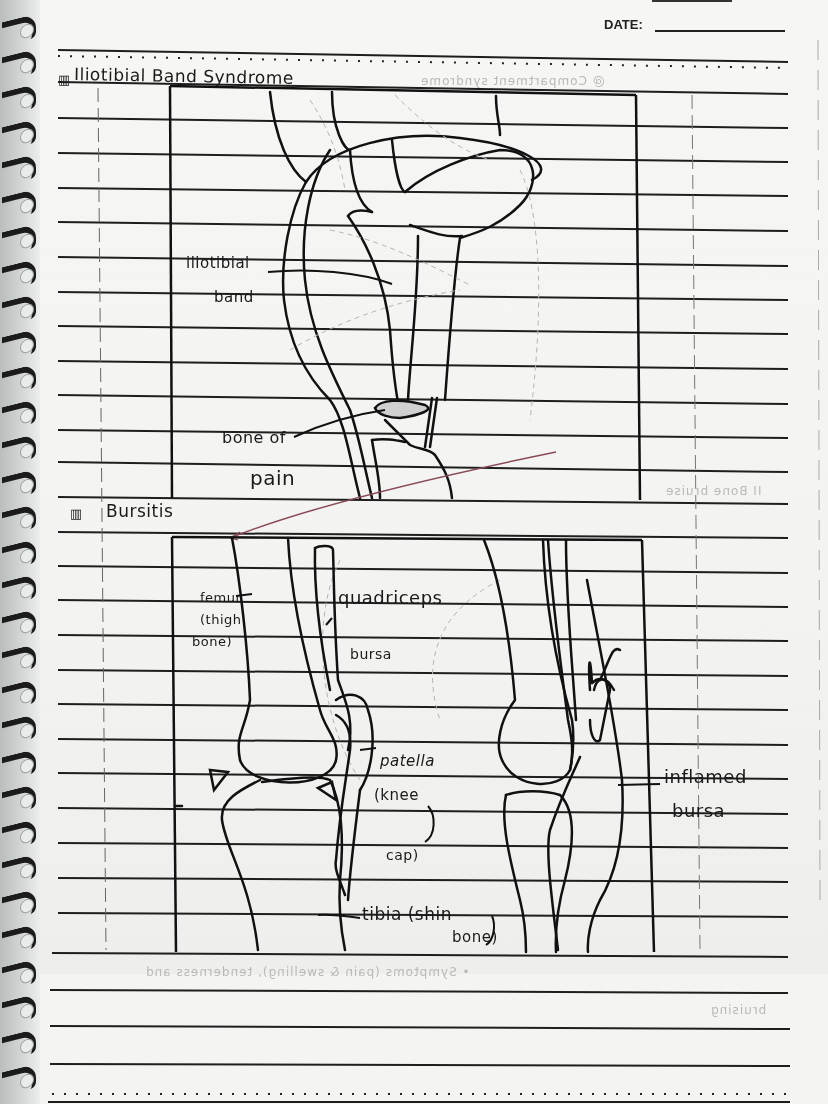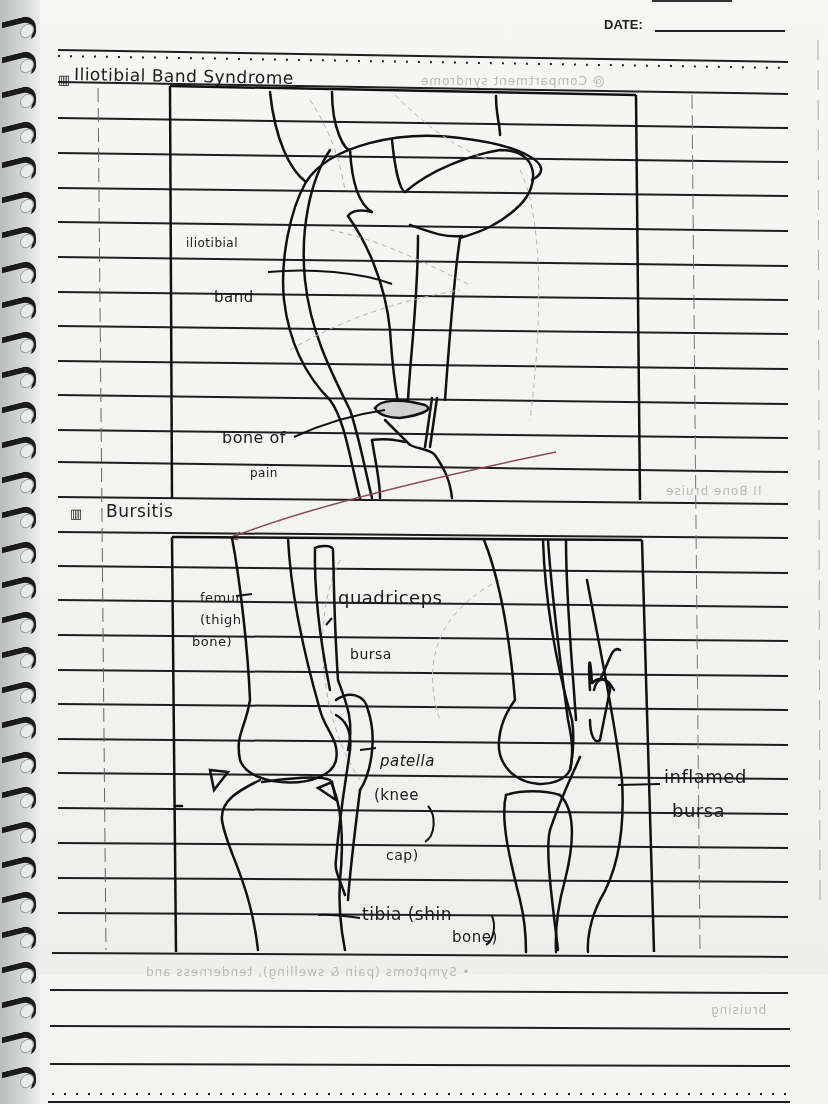--- a/index.html
+++ b/index.html
@@ -212,25 +212,25 @@
     <path d="M318,915 C330,914 345,916 360,918" stroke="#111" stroke-width="2" fill="none"></path>
     <path d="M618,785 L660,784" stroke="#111" stroke-width="2" fill="none"></path>
 
     <path d="M428,806 C436,815 436,835 425,842" stroke="#111" stroke-width="2" fill="none"></path>
     <path d="M492,916 C496,925 494,940 486,945" stroke="#111" stroke-width="2" fill="none"></path>
   </svg>
 
   <div class="hand" style="left:58px; top:72px; font-size:13px; font-weight:bold;">▥</div>
   <div class="hand" style="left:74px; top:66px; font-size:17px; transform:rotate(1deg);">Iliotibial Band Syndrome</div>
 
-  <div class="hand" style="left:186px; top:236px; font-size:12px;">iliotibial</div>
+  <div class="hand" style="left:186px; top:254px; font-size:15px;">iliotibial</div>
   <div class="hand" style="left:214px; top:288px; font-size:15px;">band</div>
 
   <div class="hand" style="left:222px; top:428px; font-size:16px;">bone of</div>
-  <div class="hand" style="left:250px; top:466px; font-size:12px;">pain</div>
+  <div class="hand" style="left:250px; top:466px; font-size:20px;">pain</div>
 
   <div class="hand" style="left:70px; top:506px; font-size:13px; font-weight:bold;">▥</div>
   <div class="hand" style="left:106px; top:501px; font-size:17px;">Bursitis</div>
 
   <div class="hand" style="left:200px; top:590px; font-size:13px;">femur</div>
   <div class="hand" style="left:200px; top:612px; font-size:13px;">(thigh</div>
   <div class="hand" style="left:192px; top:634px; font-size:13px;">bone)</div>
 
   <div class="hand" style="left:338px; top:587px; font-size:18px;">quadriceps</div>
   <div class="hand" style="left:350px; top:646px; font-size:14px;">bursa</div>

